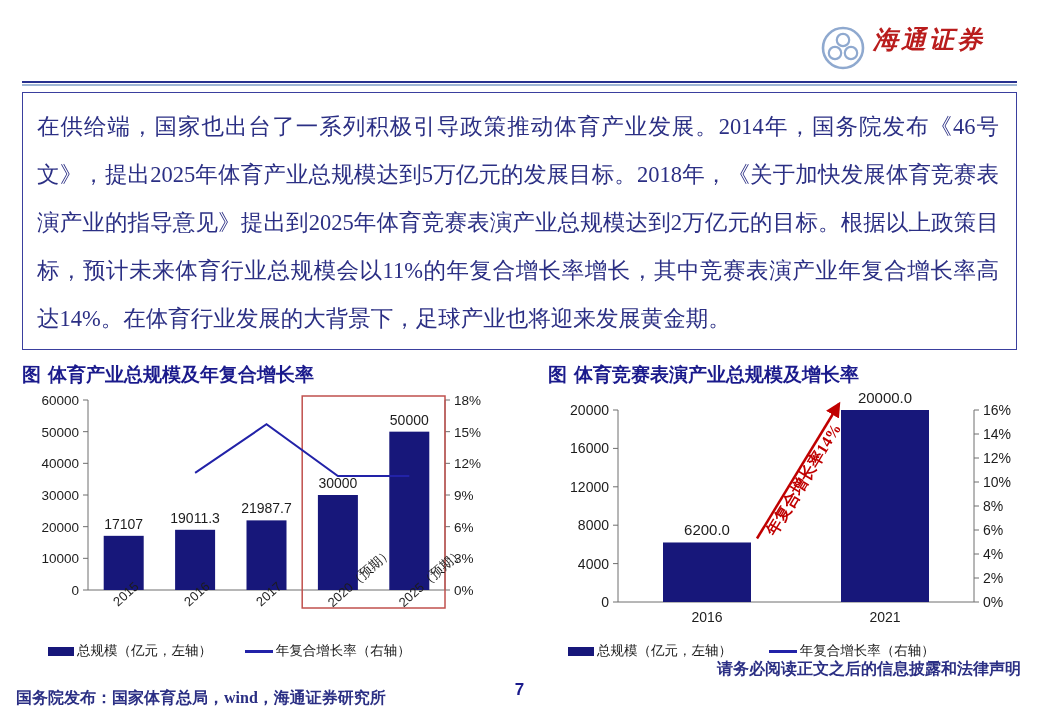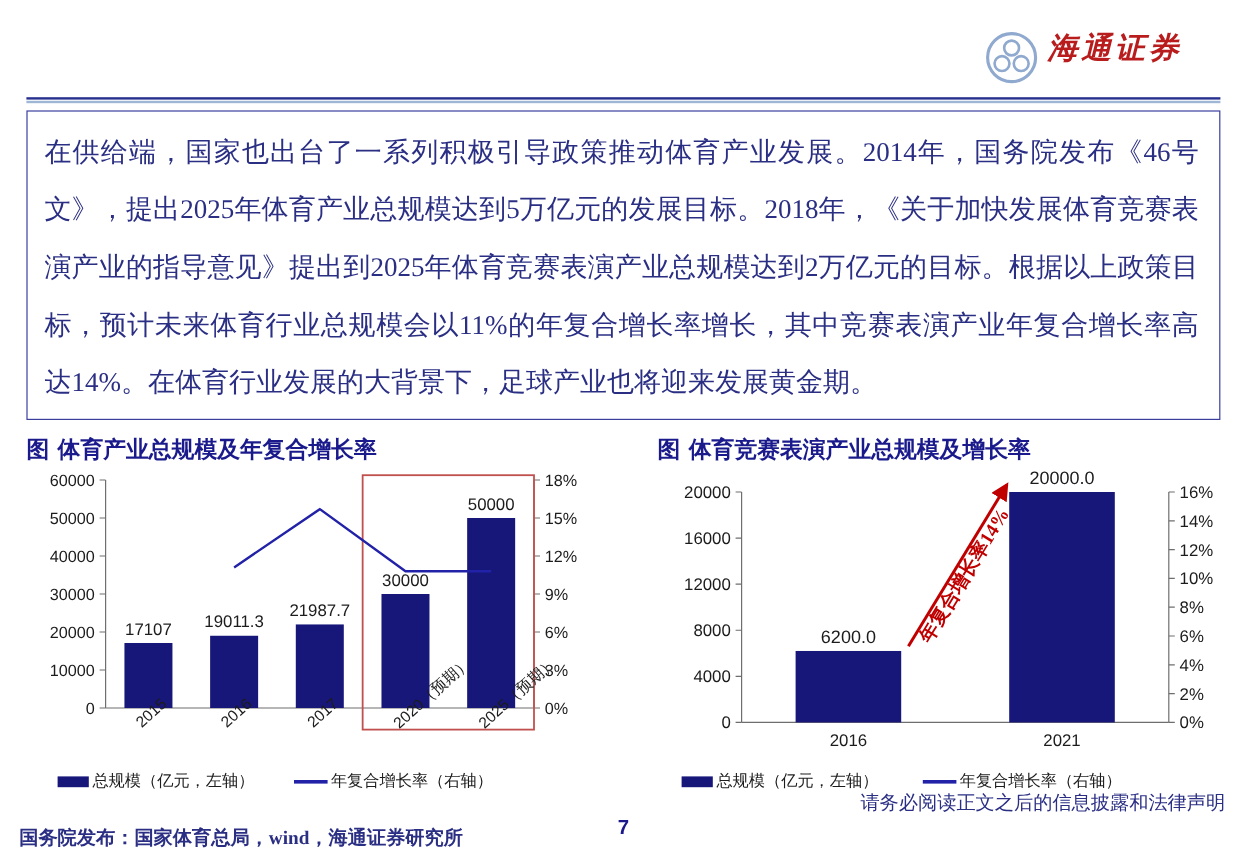--- a/index.html
+++ b/index.html
@@ -95,21 +95,21 @@
     font-family:"Liberation Serif", serif;
     font-size:16px; font-weight:bold; color:#2b2f84; white-space:nowrap;
   }
   #footer-pagenum {
     position:absolute; left:0; top:680px; width:1039px; text-align:center;
     font-size:17px; font-weight:bold; color:#1a1a8c;
   }
   #footer-disclaimer {
     position:absolute; right:18px; top:659px;
     font-family:"Liberation Serif", serif;
-    font-size:16px; font-weight:normal; color:#2b2f84; white-space:nowrap;
+    font-size:16px; font-weight:bold; color:#2b2f84; white-space:nowrap;
   }
 </style>
 </head>
 <body>
 
 <div id="header">
 
   <div id="logo-wrap">
     <svg id="logo-mark" viewBox="0 0 44 44">
       <circle cx="22" cy="22" r="20" fill="none" stroke="#8fa9cf" stroke-width="2.6"></circle>

